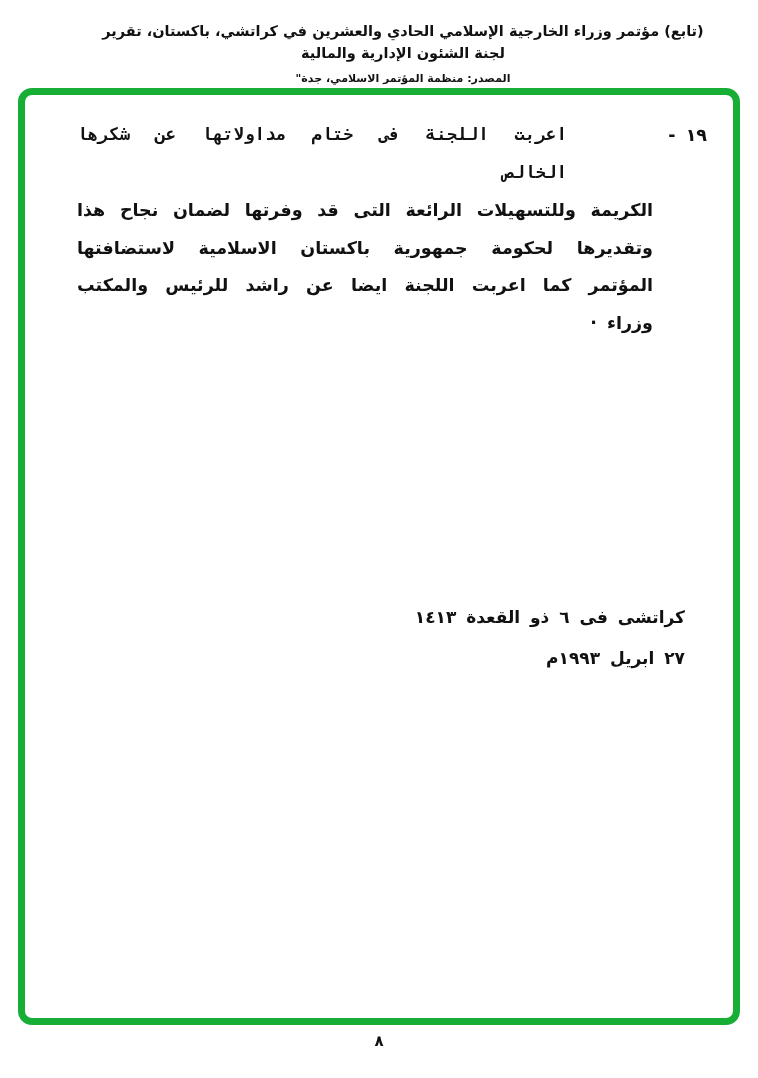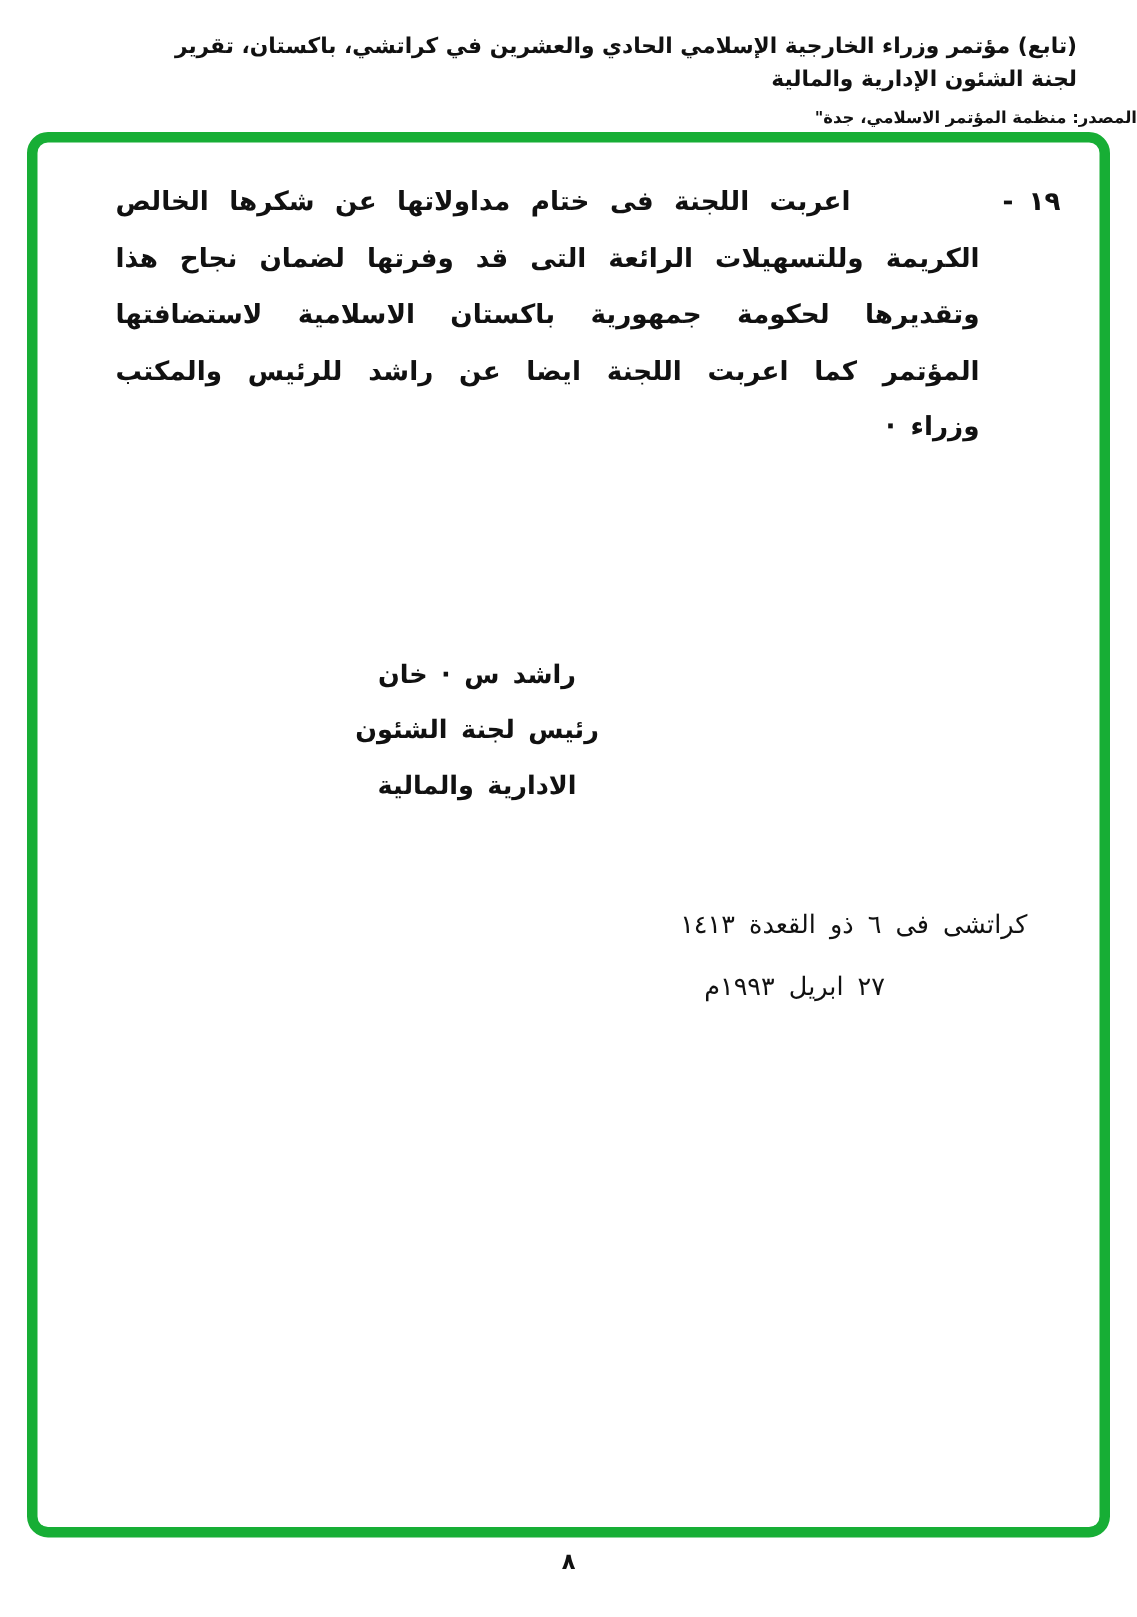--- a/index.html
+++ b/index.html
@@ -7,21 +7,21 @@
   body {
     width:758px; height:1078px;
     position:relative;
     font-family:"DejaVu Sans", sans-serif;
     color:#111111;
     direction:rtl;
     overflow:hidden;
   }
   .header {
     position:absolute; top:20px; left:0; width:100%;
-    text-align:right;
+    text-align:center;
     padding-left:48px;
   }
   .header-title {
     font-size:14.5px; font-weight:bold; line-height:22px;
     padding:0 40px;
     letter-spacing:0px;
   }
   .header-source {
     margin-top:8px;
     font-size:11px; font-weight:bold;
@@ -45,41 +45,41 @@
     position:absolute;
     top:0; right:-54px;
     white-space:nowrap;
     margin-left:36px;
   }
   .para-line { text-align:justify; text-align-last:justify; }
   .para-line.first { position:relative; }
   .para-line.first .line-text {
     display:block;
     padding-right:86px;
-    text-align:justify; text-align-last:justify;
+    text-align:justify; text-align-last:justify;font-family:Liberation Mono, monospace;
   }
   .para-line.last { text-align:right; text-align-last:right; }
   .signature {
     position:absolute;
     top:337px; right:255px;
     width:320px;
     text-align:center;
     font-size:17px; font-weight:bold;
     line-height:37px;
     word-spacing:3px;
   }
   .dates {
     position:absolute;
     top:502px; right:48px;
     text-align:right;
-    font-size:17px; font-weight:normal;
+    font-size:17px; font-weight:bold;
     line-height:41px;
     word-spacing:4px;
   }
-  .date-gregorian { margin-left:0; margin-right:95px; }
+  .date-gregorian { margin-left:0; }
   .page-num {
     position:absolute;
     top:1032px; left:0; width:100%;
     text-align:center;
     font-size:15px; font-weight:bold;
   }
 </style>
 </head>
 <body>
 
@@ -94,25 +94,20 @@
     <div class="para-line first">
       <span class="item-num">١٩ -</span>
       <span class="line-text">اعربت اللجنة فى ختام مداولاتها عن شكرها الخالص</span>
     </div>
     <div class="para-line">الكريمة وللتسهيلات الرائعة التى قد وفرتها لضمان نجاح هذا</div>
     <div class="para-line">وتقديرها لحكومة جمهورية باكستان الاسلامية لاستضافتها</div>
     <div class="para-line">المؤتمر كما اعربت اللجنة ايضا عن راشد للرئيس والمكتب</div>
     <div class="para-line last">وزراء ·</div>
   </div>
 
-  <div class="signature">
-    <div>راشد س · خان</div>
-    <div>رئيس لجنة الشئون</div>
-    <div>الادارية والمالية</div>
-  </div>
 
   <div class="dates">
     <div class="date-hijri">كراتشى فى ٦ ذو القعدة ١٤١٣</div>
     <div class="date-gregorian">٢٧ ابريل ١٩٩٣م</div>
   </div>
 
 </div>
 
 <div class="page-num">٨</div>
 

